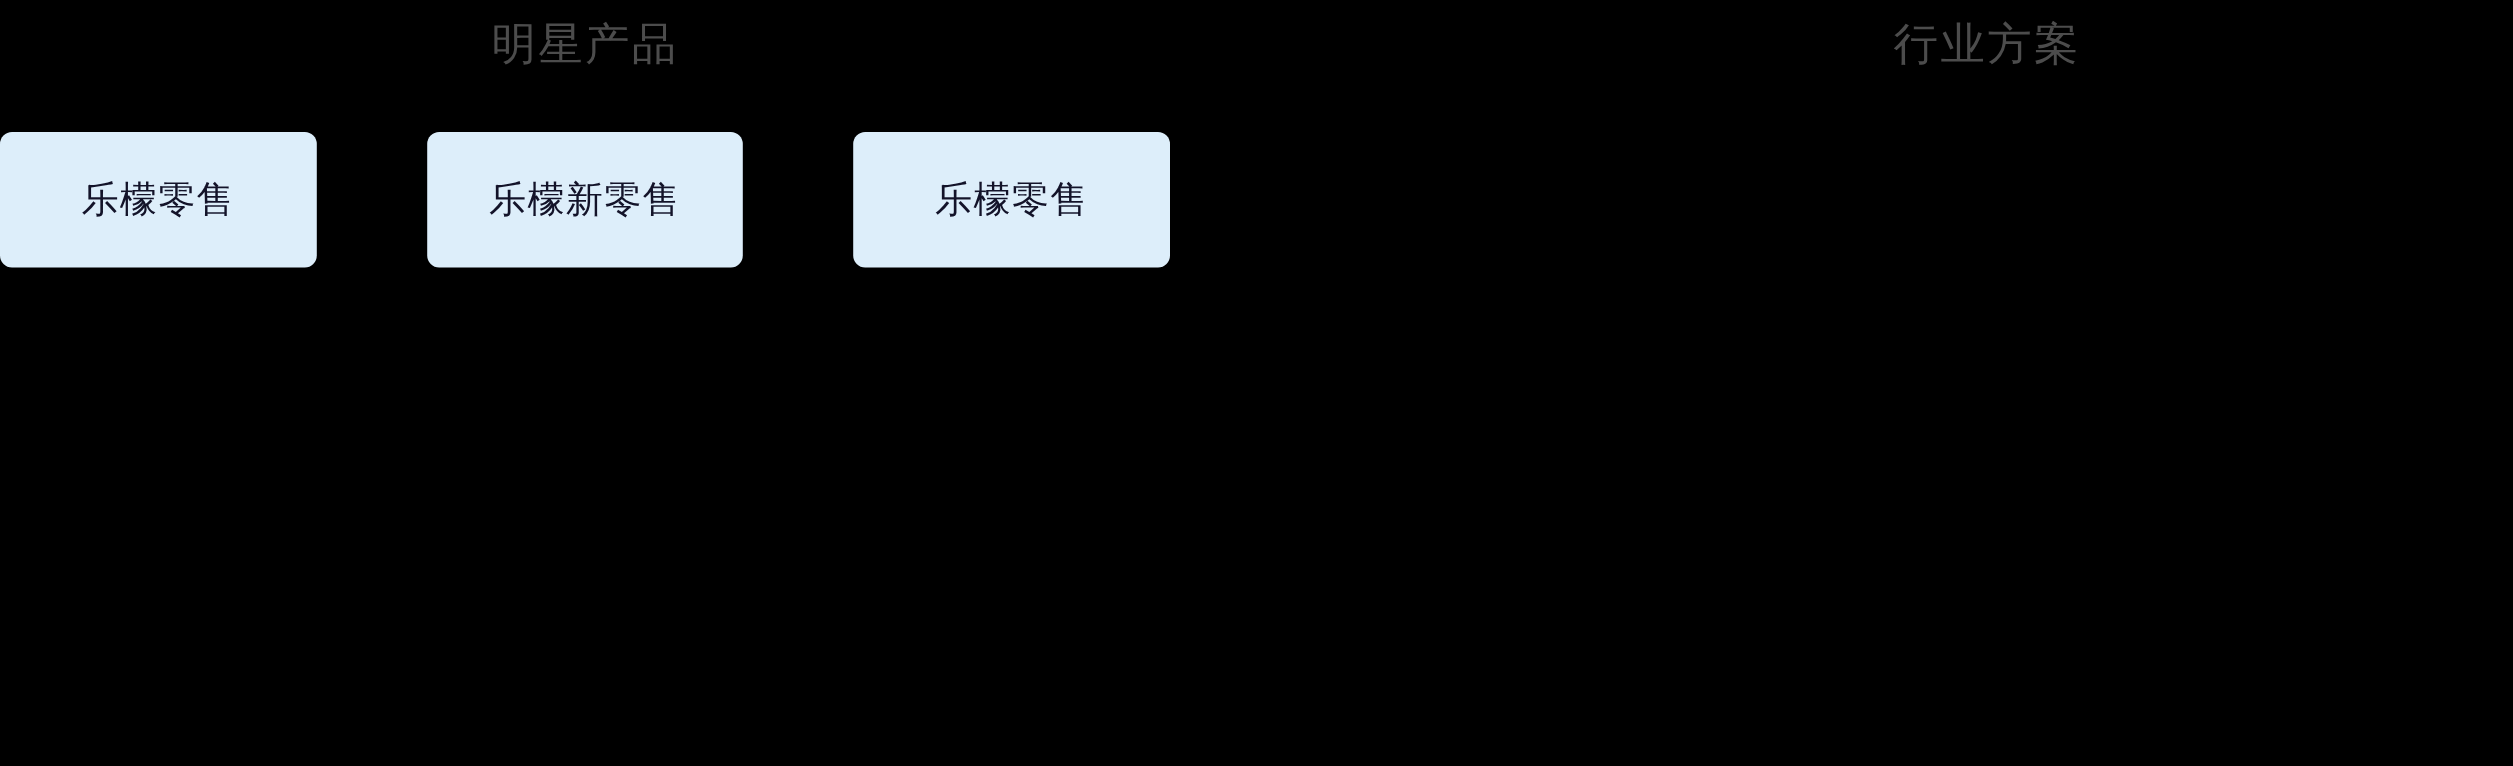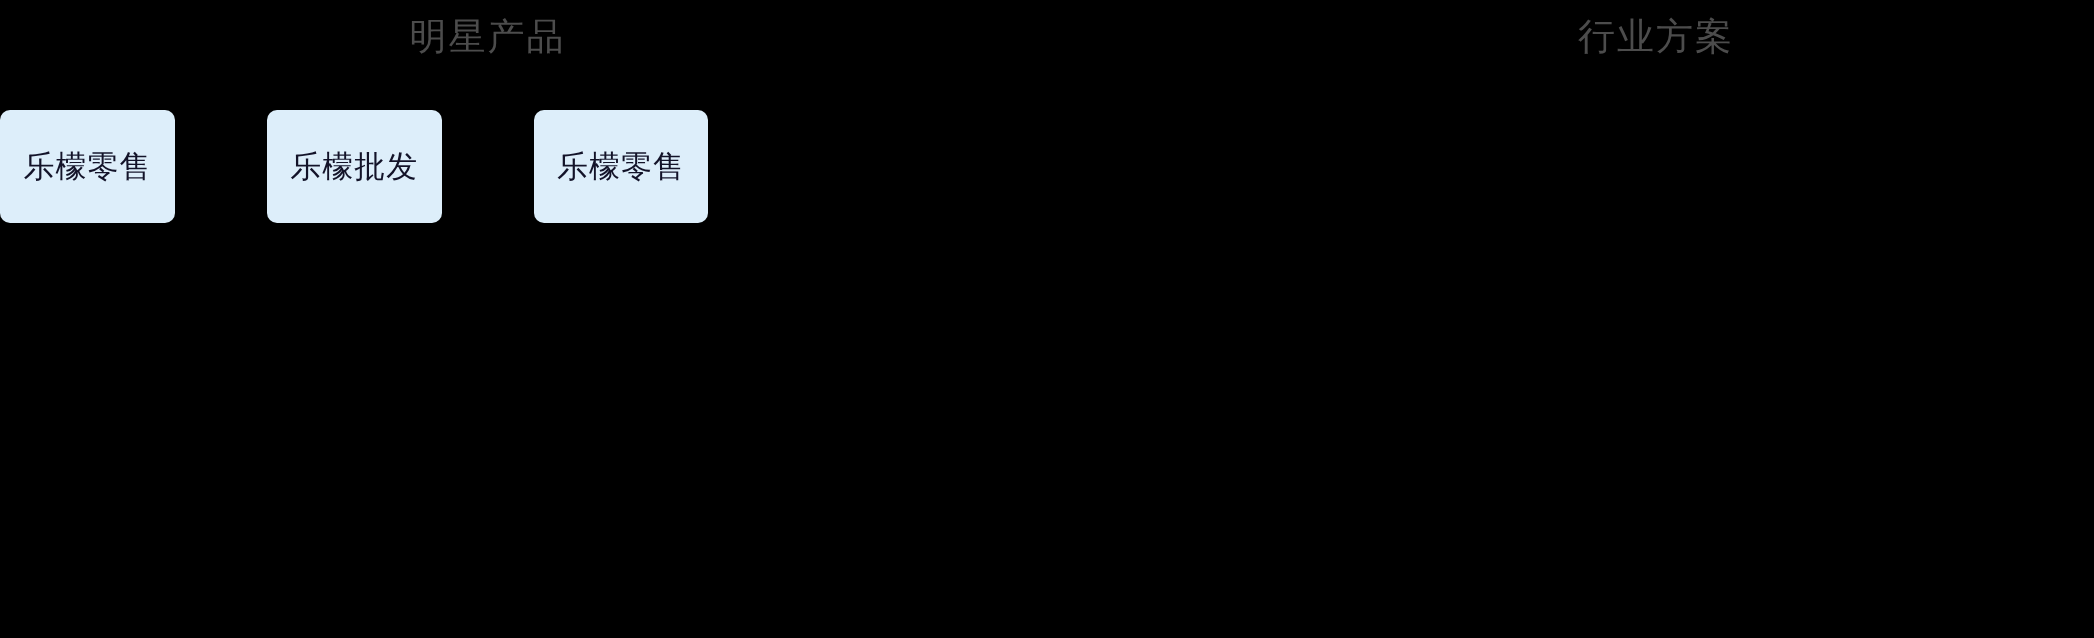--- a/index.html
+++ b/index.html
@@ -28,21 +28,21 @@
     font-weight: 500;
     color: #4c4c4c;
     letter-spacing: 2px;
   }
   .grid {
     position: absolute;
     top: 110px;
     left: 0;
     right: 0;
     display: grid;
-    grid-template-columns: 1fr 1fr 1fr 1fr;
+    grid-template-columns: 1fr 1fr 1fr;
     column-gap: 92px;
     row-gap: 93px;
   }
   .menu-btn {
     height: 113px;
     background: #ddeefa;
     border: none;
     border-radius: 10px;
     font-size: 31px;
     font-weight: 400;
@@ -55,20 +55,20 @@
     letter-spacing: 1px;
   }
 </style>
 </head>
 <body>
 
 <div class="menu-section" id="section-star">
   <div class="section-title">明星产品</div>
   <div class="grid">
     <button class="menu-btn">乐檬零售</button>
-    <button class="menu-btn">乐檬批发</button>
+    <button class="menu-btn">乐檬新零售</button>
     <button class="menu-btn">乐檬零售</button>
   </div>
 </div>
 
 <div class="menu-section" id="section-industry">
   <div class="section-title">行业方案</div>
 </div>
 
 </body></html>

